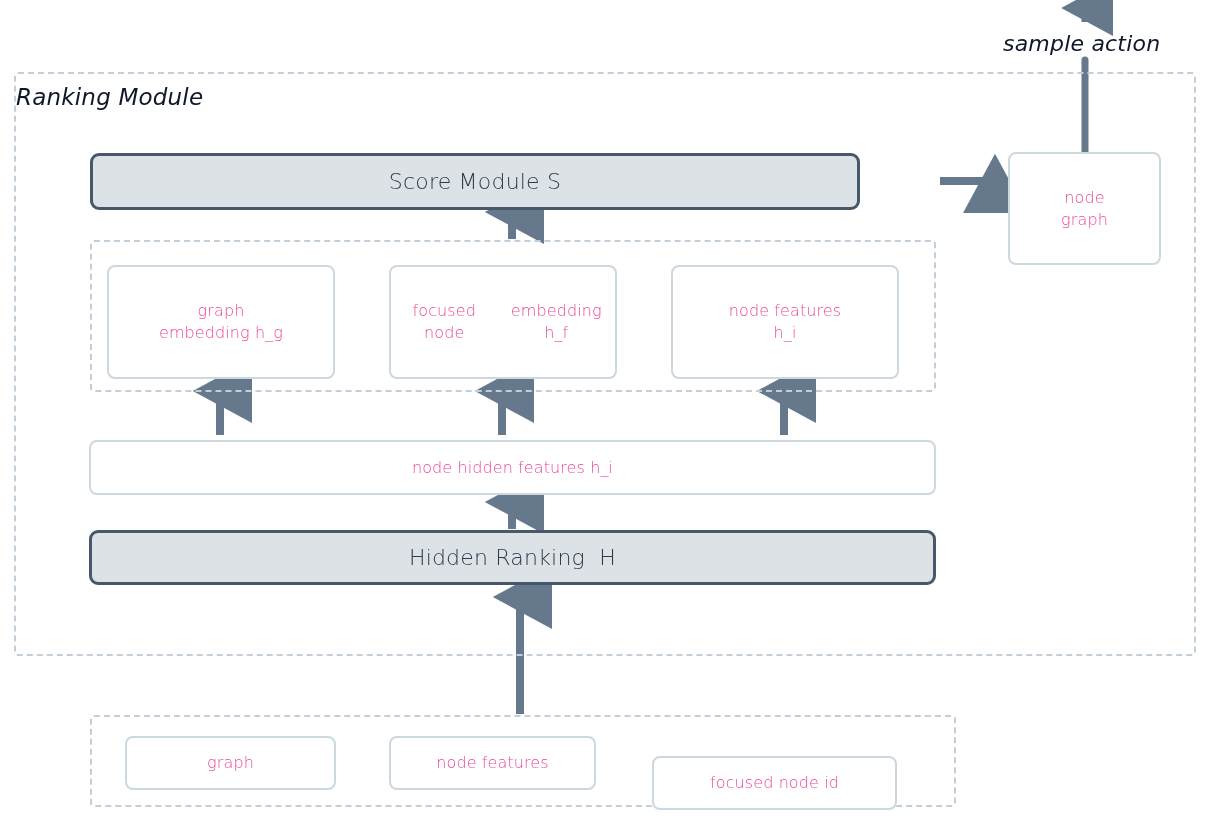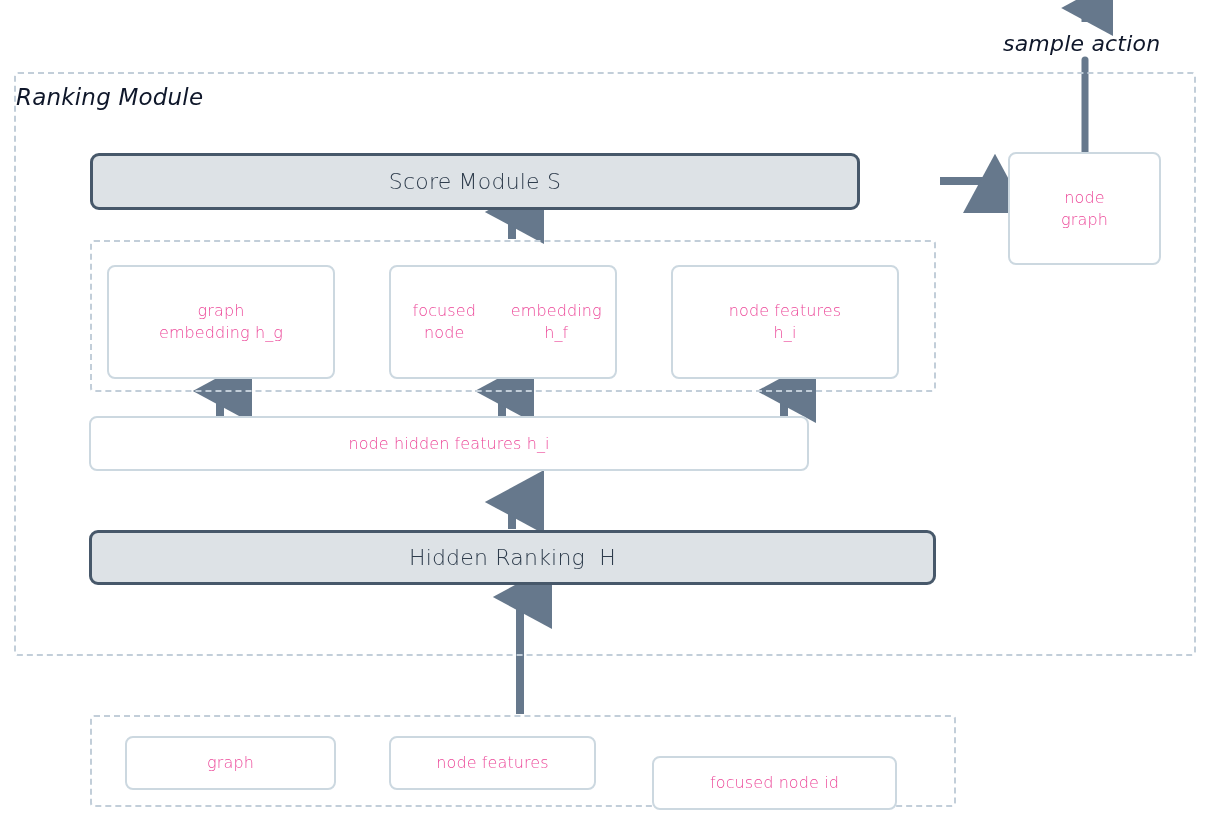--- a/index.html
+++ b/index.html
@@ -160,21 +160,21 @@
   <div class="plain-box" style="left:389px; top:265px; width:228px; height:114px; flex-direction:row;">
     <span>focused node</span>
     <span>embedding h_f</span>
   </div>
 
   <div class="plain-box" style="left:671px; top:265px; width:228px; height:114px; flex-direction:column;">
     <span>node features</span>
     <span>h_i</span>
   </div>
 
-  <div class="plain-box" style="left:89px; top:416px; width:720px; height:55px;">
+  <div class="plain-box" style="left:89px; top:440px; width:847px; height:55px;">
     <span>node hidden features h_i</span>
   </div>
 
   <div class="module-box" style="left:89px; top:530px; width:847px; height:55px;">
     <span style="white-space:pre;">Hidden Ranking  H</span>
   </div>
 
   <div class="dashed-box" style="left:90px; top:715px; width:866px; height:92px;"></div>
 
   <div class="plain-box" style="left:125px; top:736px; width:211px; height:54px;">

